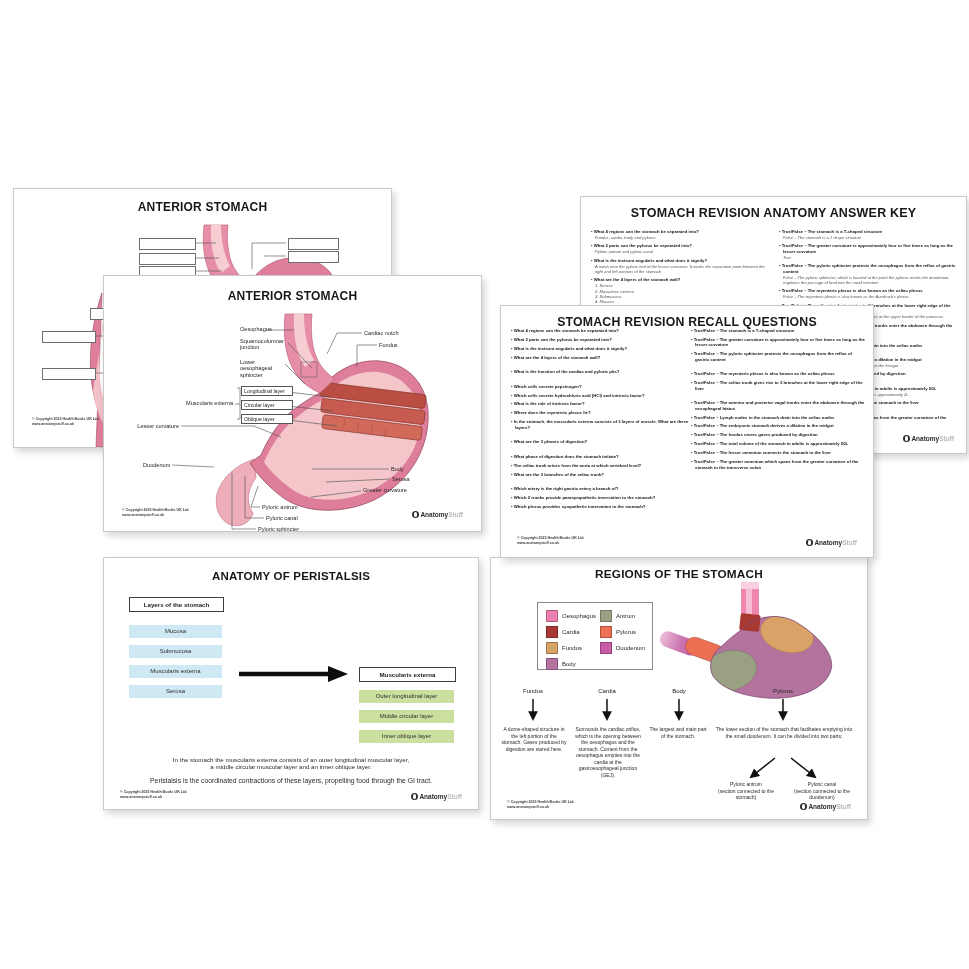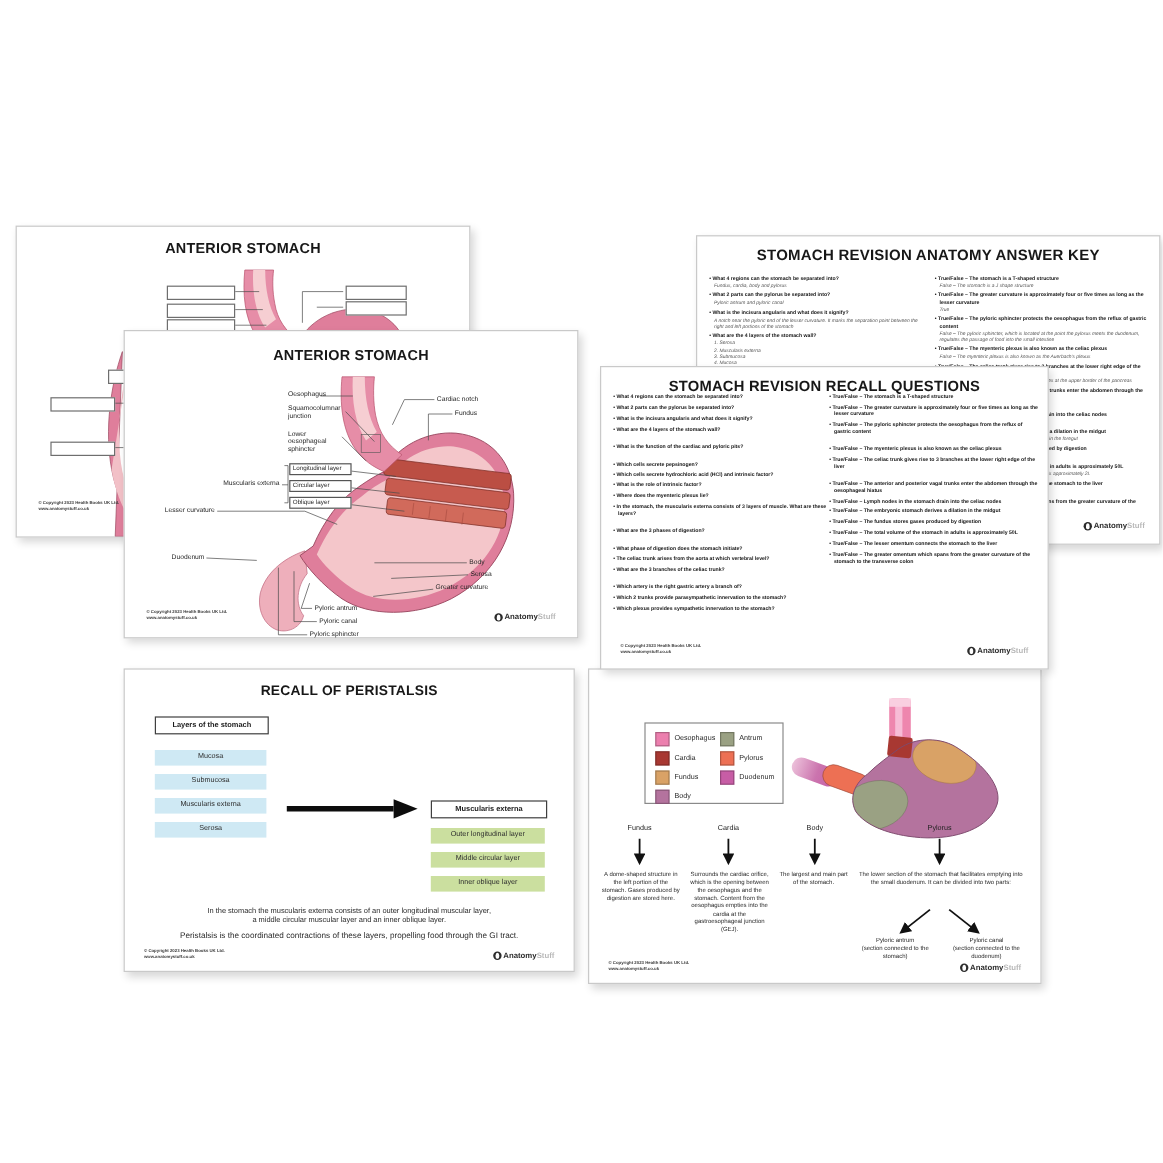--- a/index.html
+++ b/index.html
@@ -295,21 +295,21 @@
       <div>© Copyright 2023 Health Books UK Ltd.</div>
       <div>www.anatomystuff.co.uk</div>
     </div>
     <div class="logo" style="right:16px;bottom:11px;">
       <span class="mark"></span>
       <span><b>Anatomy</b><span class="lt">Stuff</span></span>
     </div>
   </section>
 
   <section class="page pageE">
-    <div class="title tE">RECALL OF PERISTALSIS</div>
+    <div class="title tE">ANATOMY OF PERISTALSIS</div>
     <div class="wbox" style="left:25px;top:39px;width:93px;height:13px;line-height:13px;">Layers of the stomach</div>
     <div class="laylist" style="left:25px;top:67px;">
 
     <div class="laybox blue">Mucosa</div>
         <div class="laybox blue">Submucosa</div>
         <div class="laybox blue">Muscularis externa</div>
         <div class="laybox blue">Serosa</div>
       </div>
     <svg class="art" viewBox="0 0 374 251">
       <line x1="135" y1="116" x2="224" y2="116" stroke="#0d0d0d" stroke-width="4.5"></line>
@@ -329,20 +329,21 @@
       <div>© Copyright 2023 Health Books UK Ltd.</div>
       <div>www.anatomystuff.co.uk</div>
     </div>
     <div class="logo" style="right:16px;bottom:9px;">
       <span class="mark"></span>
       <span><b>Anatomy</b><span class="lt">Stuff</span></span>
     </div>
   </section>
 
   <section class="page pageF">
+    <div class="title tF">REGIONS OF THE STOMACH</div>
     <div class="legendbox">
       <div class="legcol" style="left:8px;">
 
       <div class="legrow">
             <span class="sw" style="background-color: rgb(236, 127, 174);"></span>
             <span class="leglbl">Oesophagus</span>
           </div>
           <div class="legrow">
             <span class="sw" style="background-color: rgb(168, 56, 50);"></span>
             <span class="leglbl">Cardia</span>

